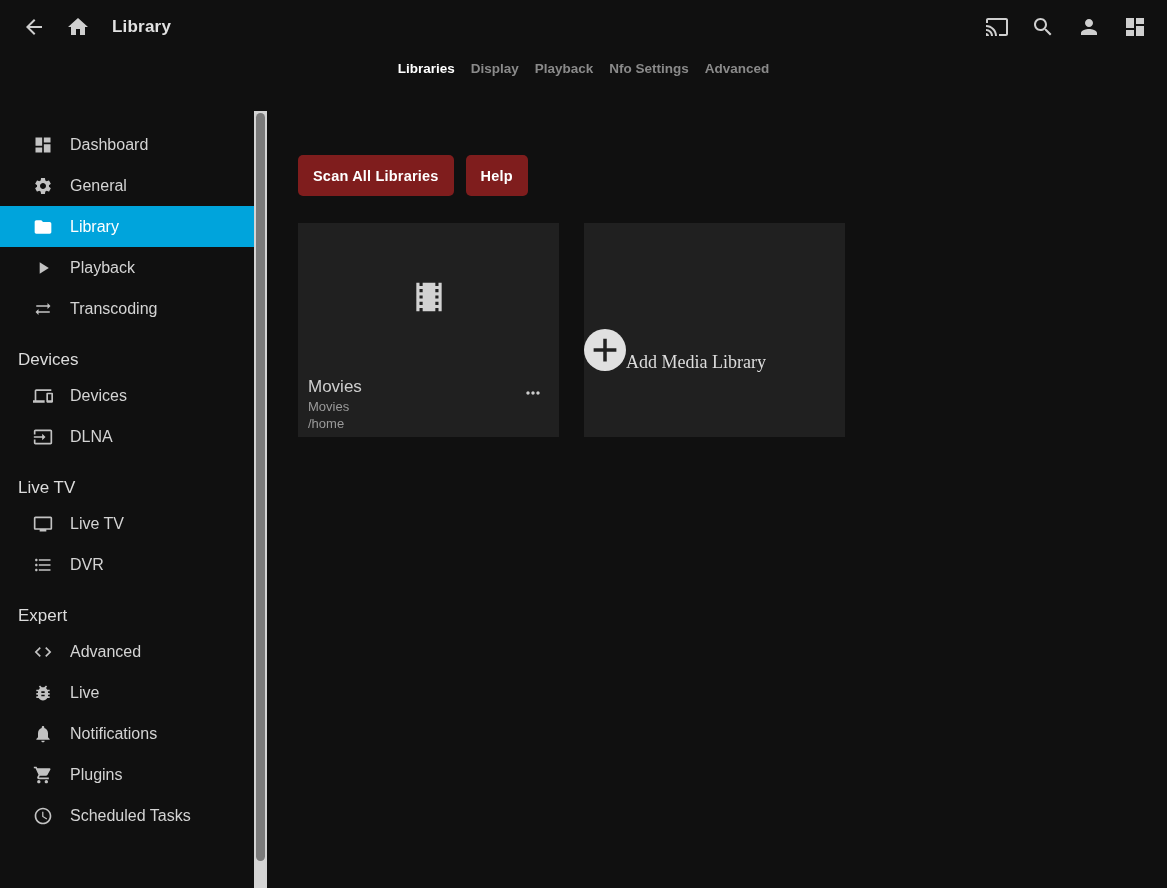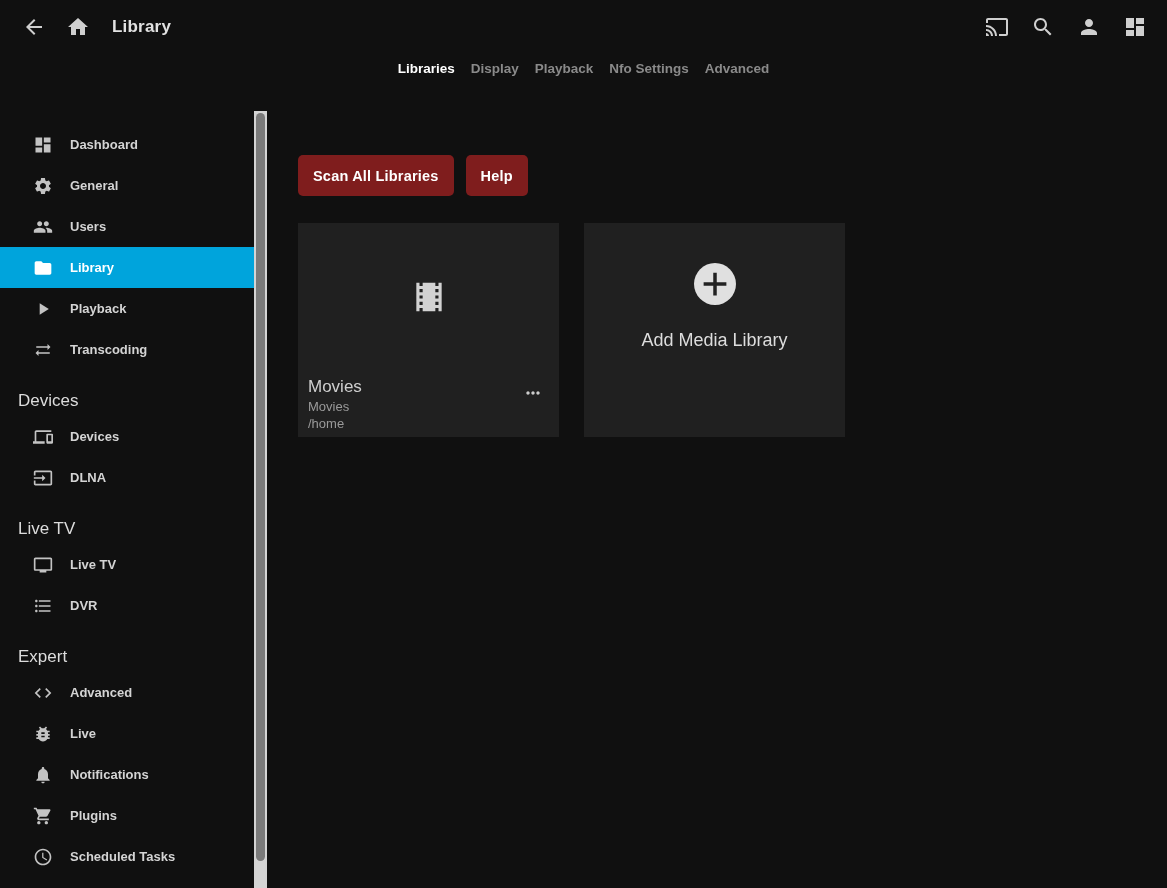--- a/index.html
+++ b/index.html
@@ -45,21 +45,21 @@
   .section { margin-bottom: 16px; }
   .section-header {
     height: 30px; display: flex; align-items: center;
     padding-left: 18px; font-size: 17px; color: #dcdcdc;
   }
   .side-item {
     height: 41px; display: flex; align-items: center;
     padding-left: 33px; cursor: pointer; width: 254px;
   }
   .side-item .item-icon { width: 20px; height: 20px; color: #c3c3c3; flex: none; }
-  .side-item .item-label { margin-left: 17px; font-size: 13px; color: #d4d4d4; font-weight: bold; }
+  .side-item .item-label { margin-left: 17px; font-size: 16px; color: #d4d4d4; }
   .side-item.active { background: #00a4dc; }
   .side-item.active .item-icon, .side-item.active .item-label { color: #ffffff; }
 
   
   .drawer-scrollbar {
     position: absolute; top: 3px; bottom: 0; right: 0; width: 13px;
     background: #d4d4d4;
   }
   .drawer-scrollbar .thumb {
     position: absolute; top: 2px; left: 2px; right: 2px; height: 748px;
@@ -84,21 +84,21 @@
   .card-image { height: 148px; display: flex; align-items: center; justify-content: center; }
   .film-glyph { width: 38px; height: 38px; color: #d2d2d2; }
   .card-body { padding: 5px 10px 0 10px; }
   .card-title { font-size: 17px; color: #cfcfcf; line-height: 22px; }
   .card-sub { font-size: 13px; color: #9a9a9a; line-height: 17px; }
   .more-btn {
     position: absolute; right: 12px; bottom: 30px; width: 28px; height: 28px;
     background: none; border: none; color: #cccccc; cursor: pointer;
     display: flex; align-items: center; justify-content: center;
   }
-  .add-card { display: flex; flex-direction: column; align-items: center; padding-top: 40px; }
+  .add-card { display: flex; flex-direction: row; align-items: center; padding-top: 40px; font-family: Liberation Serif, serif; }
   .plus-circle { width: 42px; height: 42px; }
   .add-label { margin-top: 25px; font-size: 18px; color: #dddddd; }
 </style>
 </head>
 <body>
 
 <header class="topbar">
   <div class="topbar-left">
     <button class="icon-btn">
       <span>
@@ -167,28 +167,20 @@
         </span>
       <span class="item-label">Dashboard</span>
     </div>
     <div class="side-item">
       <span class="item-icon">
           <svg width="20" height="20" viewBox="0 0 24 24" fill="currentColor">
             <path d="M19.14 12.94c.04-.3.06-.61.06-.94 0-.32-.02-.64-.07-.94l2.03-1.58c.18-.14.23-.41.12-.61l-1.92-3.32c-.12-.22-.37-.29-.59-.22l-2.39.96c-.5-.38-1.03-.7-1.62-.94l-.36-2.54c-.04-.24-.24-.41-.48-.41h-3.84c-.24 0-.43.17-.47.41l-.36 2.54c-.59.24-1.13.57-1.62.94l-2.39-.96c-.22-.08-.47 0-.59.22L2.74 8.87c-.12.21-.08.47.12.61l2.03 1.58c-.05.3-.09.63-.09.94s.02.64.07.94l-2.03 1.58c-.18.14-.23.41-.12.61l1.92 3.32c.12.22.37.29.59.22l2.39-.96c.5.38 1.03.7 1.62.94l.36 2.54c.05.24.24.41.48.41h3.84c.24 0 .44-.17.47-.41l.36-2.54c.59-.24 1.13-.56 1.62-.94l2.39.96c.22.08.47 0 .59-.22l1.92-3.32c.12-.22.07-.47-.12-.61l-2.01-1.58zM12 15.6c-1.98 0-3.6-1.62-3.6-3.6s1.62-3.6 3.6-3.6 3.6 1.62 3.6 3.6-1.62 3.6-3.6 3.6z"></path>
           </svg>
         </span>
       <span class="item-label">General</span>
-    </div>
-    <div class="side-item">
-      <span class="item-icon">
-          <svg width="20" height="20" viewBox="0 0 24 24" fill="currentColor">
-            <path d="M16 11c1.66 0 2.99-1.34 2.99-3S17.66 5 16 5c-1.66 0-3 1.34-3 3s1.34 3 3 3zm-8 0c1.66 0 2.99-1.34 2.99-3S9.66 5 8 5C6.34 5 5 6.34 5 8s1.34 3 3 3zm0 2c-2.33 0-7 1.17-7 3.5V19h14v-2.5c0-2.33-4.67-3.5-7-3.5zm8 0c-.29 0-.62.02-.97.05 1.16.84 1.97 1.97 1.97 3.45V19h6v-2.5c0-2.33-4.67-3.5-7-3.5z"></path>
-          </svg>
-        </span>
-      <span class="item-label">Users</span>
     </div>
     <div class="side-item active">
       <span class="item-icon">
           <svg width="20" height="20" viewBox="0 0 24 24" fill="currentColor">
             <path d="M10 4H4c-1.1 0-1.99.9-1.99 2L2 18c0 1.1.9 2 2 2h16c1.1 0 2-.9 2-2V8c0-1.1-.9-2-2-2h-8l-2-2z"></path>
           </svg>
         </span>
       <span class="item-label">Library</span>
     </div>
     <div class="side-item">

